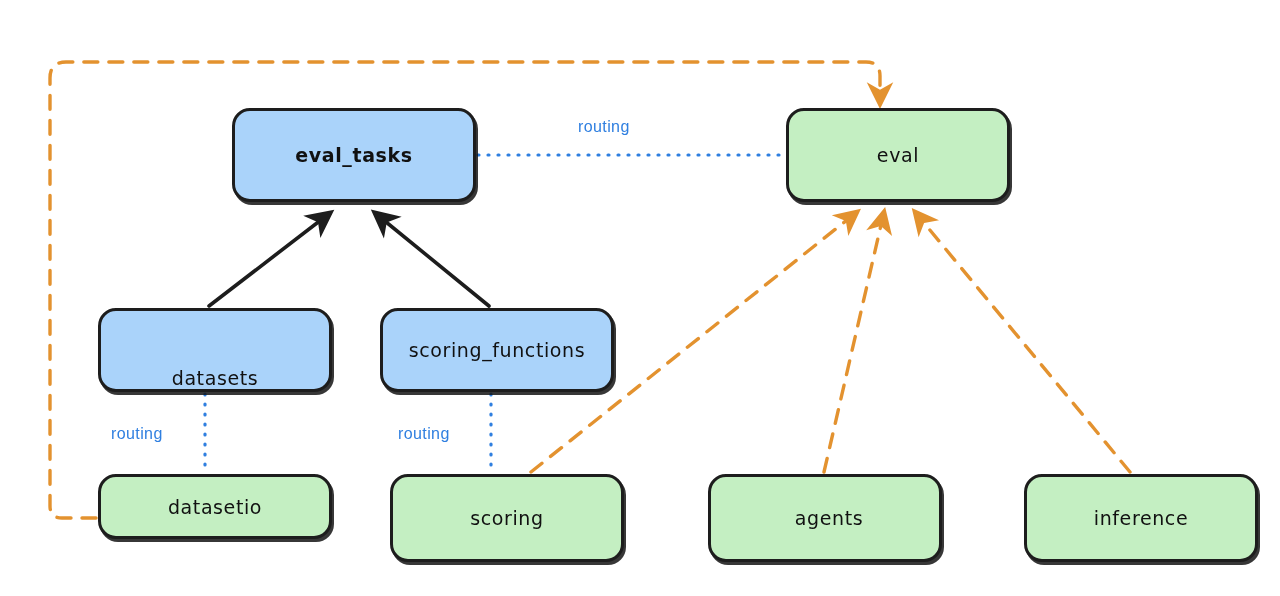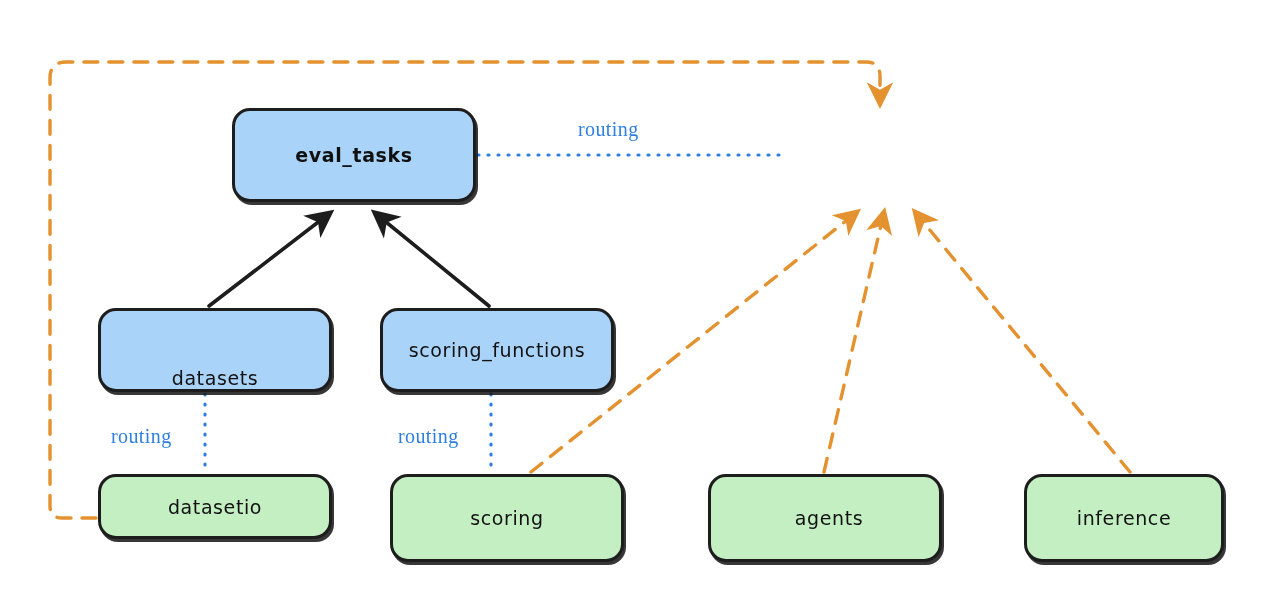--- a/index.html
+++ b/index.html
@@ -38,22 +38,22 @@
   }
   .node.blue  { background: #aad3fa; }
   .node.green { background: #c4efc2; }
   .node-label {
     pointer-events: none;
     user-select: none;
   }
   .edge-label {
     position: absolute;
     color: #2f7fe0;
-    font-size: 20px;
-    font-family: Liberation Serif, serif;
+    font-size: 16px;
+    font-family: Liberation Sans, sans-serif;
     white-space: nowrap;
     letter-spacing: 0.4px;
   }
 </style>
 </head>
 <body>
 
 <div id="canvas">
 
   <svg id="edges" viewBox="0 0 1280 596" xmlns="http://www.w3.org/2000/svg">
@@ -82,20 +82,23 @@
 
     <path d="M 824 472 L 884 212" fill="none" stroke="#e3922f" stroke-width="3.4" stroke-linecap="round" stroke-dasharray="14 11" marker-end="url(#arrow-orange)"></path>
 
     <path d="M 1130 472 L 915 212" fill="none" stroke="#e3922f" stroke-width="3.4" stroke-linecap="round" stroke-dasharray="14 11" marker-end="url(#arrow-orange)"></path>
   </svg>
 
   <div class="node blue" style="left:232px; top:108px; width:244px; height:94px;font-weight:bold;">
     <span class="node-label">eval_tasks</span>
   </div>
 
+  <div class="node green" style="left:786px; top:108px; width:224px; height:94px;">
+    <span class="node-label">eval</span>
+  </div>
 
   <div class="node blue" style="left:98px; top:308px; width:234px; height:84px;align-items:flex-end;">
     <span class="node-label">datasets</span>
   </div>
 
   <div class="node blue" style="left:380px; top:308px; width:234px; height:84px;">
     <span class="node-label">scoring_functions</span>
   </div>
 
   <div class="node green" style="left:98px; top:474px; width:234px; height:65px;">
@@ -103,21 +106,21 @@
   </div>
 
   <div class="node green" style="left:390px; top:474px; width:234px; height:88px;">
     <span class="node-label">scoring</span>
   </div>
 
   <div class="node green" style="left:708px; top:474px; width:234px; height:88px;padding-left:8px;">
     <span class="node-label">agents</span>
   </div>
 
-  <div class="node green" style="left:1024px; top:474px; width:200px; height:88px;">
+  <div class="node green" style="left:1024px; top:474px; width:234px; height:88px;">
     <span class="node-label">inference</span>
   </div>
 
   <div class="edge-label" style="left:578px; top:118px;">routing</div>
 
   <div class="edge-label" style="left:111px; top:425px;">routing</div>
 
   <div class="edge-label" style="left:398px; top:425px;">routing</div>
 
 </div>

